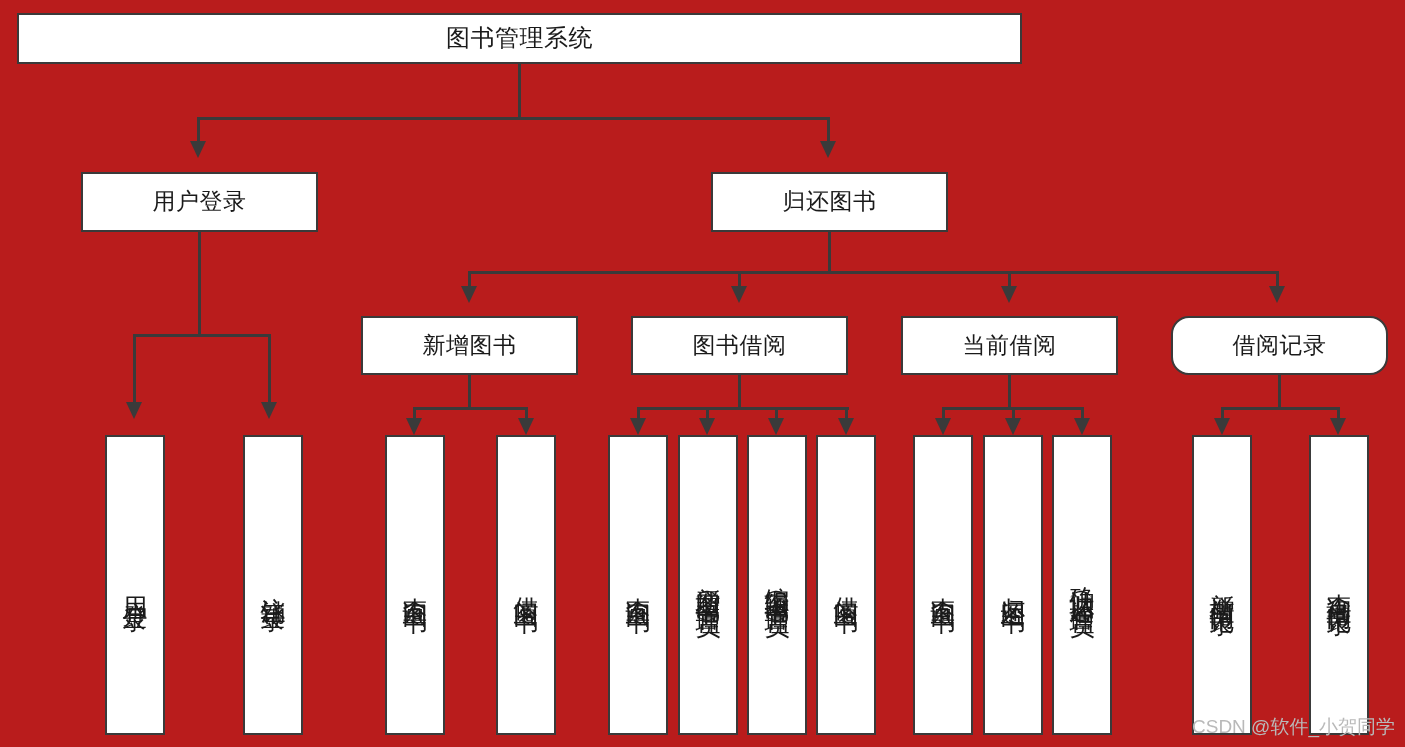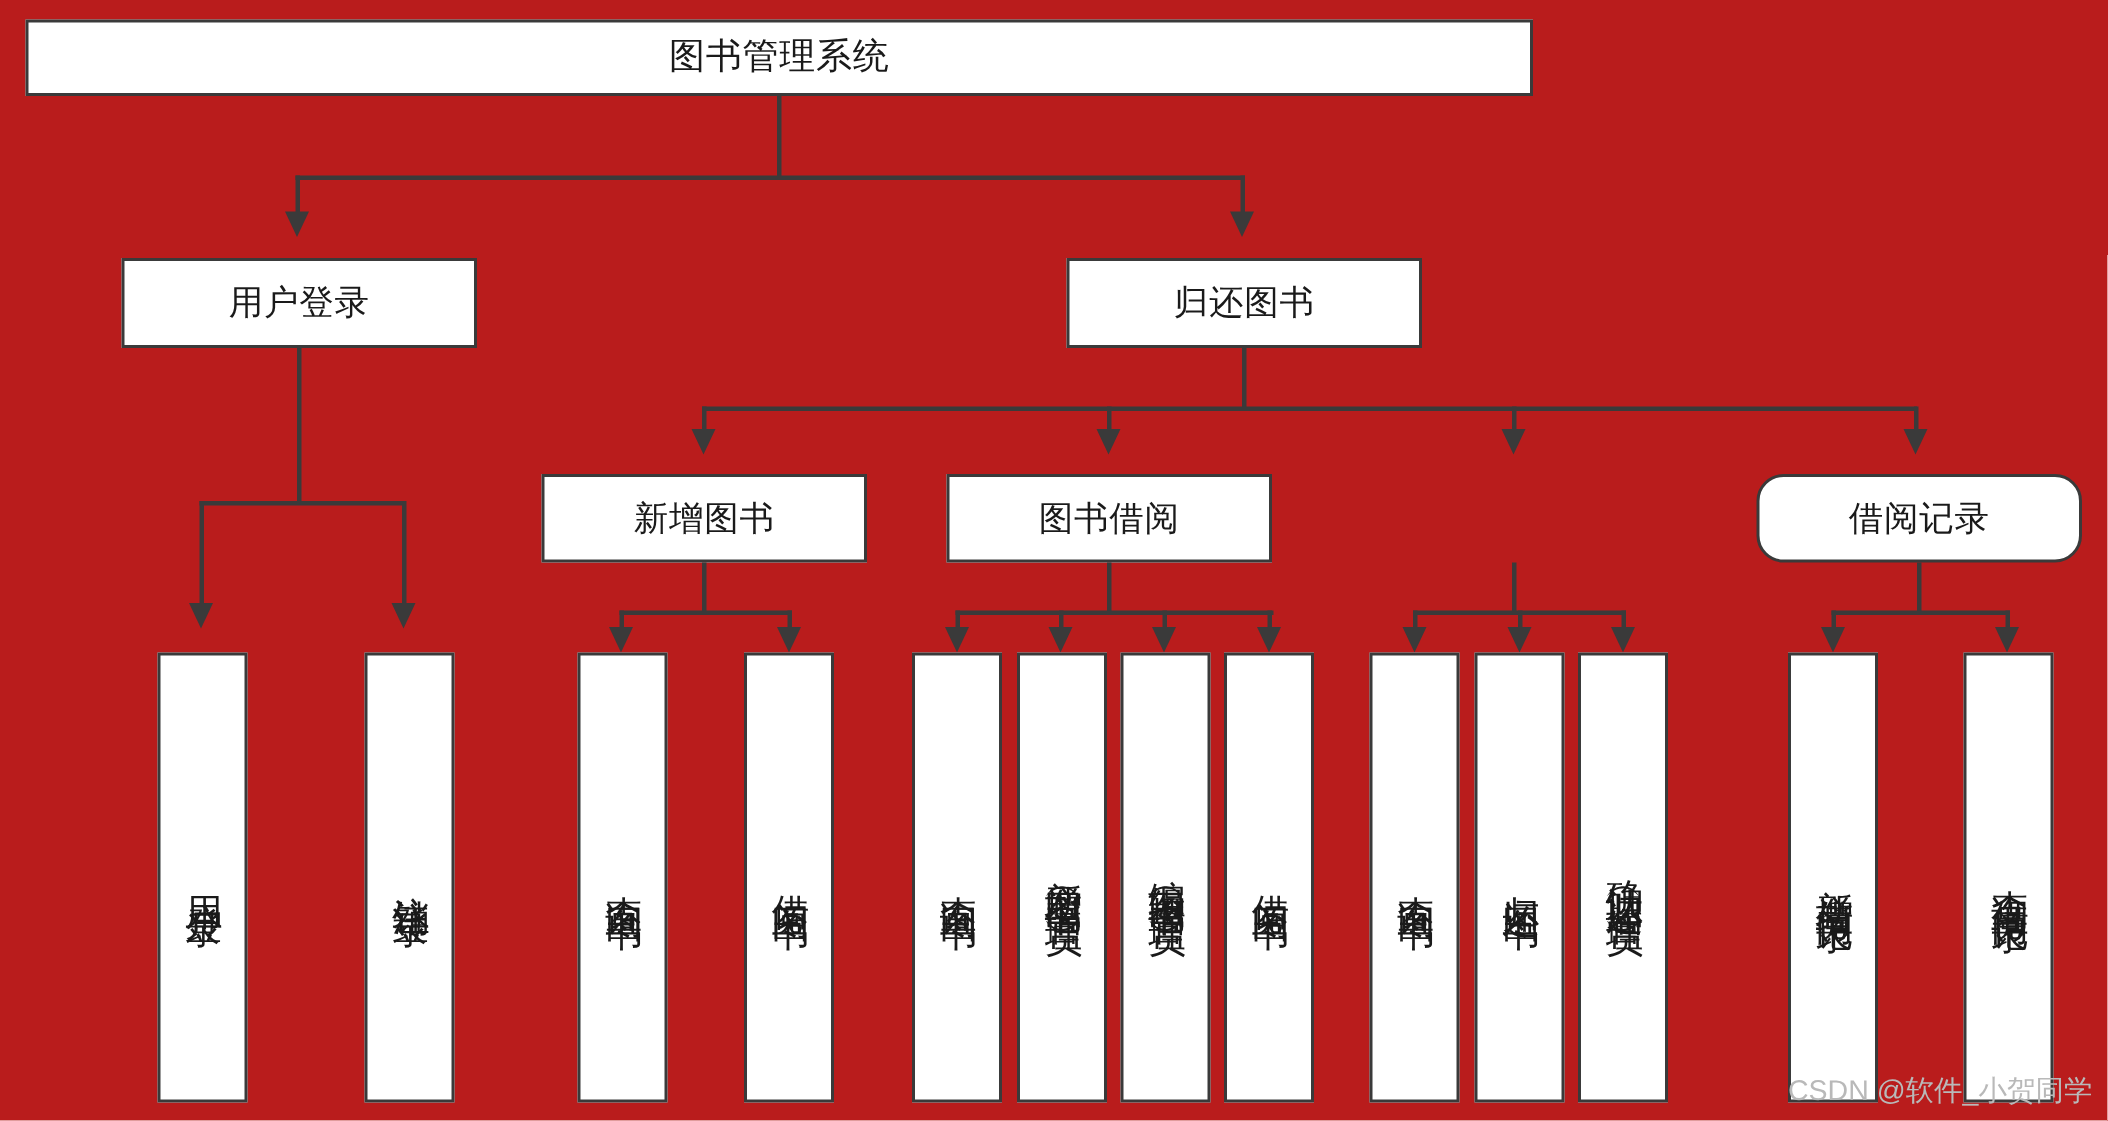--- a/index.html
+++ b/index.html
@@ -129,20 +129,23 @@
   <div class="arrow" style="left:1001px; top:286px;"></div>
 
   <div class="conn vline" style="left:1276px; top:271px; width:3px; height:18px;"></div>
   <div class="arrow" style="left:1269px; top:286px;"></div>
 
   <div class="node horiz" style="left:361px; top:316px; width:217px; height:59px;">
     <span class="label">新增图书</span>
   </div>
   <div class="node horiz" style="left:631px; top:316px; width:217px; height:59px;font-family:Liberation Serif, serif;">
     <span class="label">图书借阅</span>
+  </div>
+  <div class="node horiz" style="left:901px; top:316px; width:217px; height:59px;">
+    <span class="label">当前借阅</span>
   </div>
   <div class="node horiz" style="left:1171px; top:316px; width:217px; height:59px;border-radius:18px;">
     <span class="label">借阅记录</span>
   </div>
 
   <div class="conn vline" style="left:468px; top:375px; width:3px; height:35px;"></div>
   <div class="conn hline" style="left:413px; top:407px; width:115px; height:3px;"></div>
   <div class="conn vline" style="left:413px; top:407px; width:3px; height:14px;"></div>
   <div class="arrow" style="left:406px; top:418px;"></div>
   <div class="conn vline" style="left:525px; top:407px; width:3px; height:14px;"></div>

